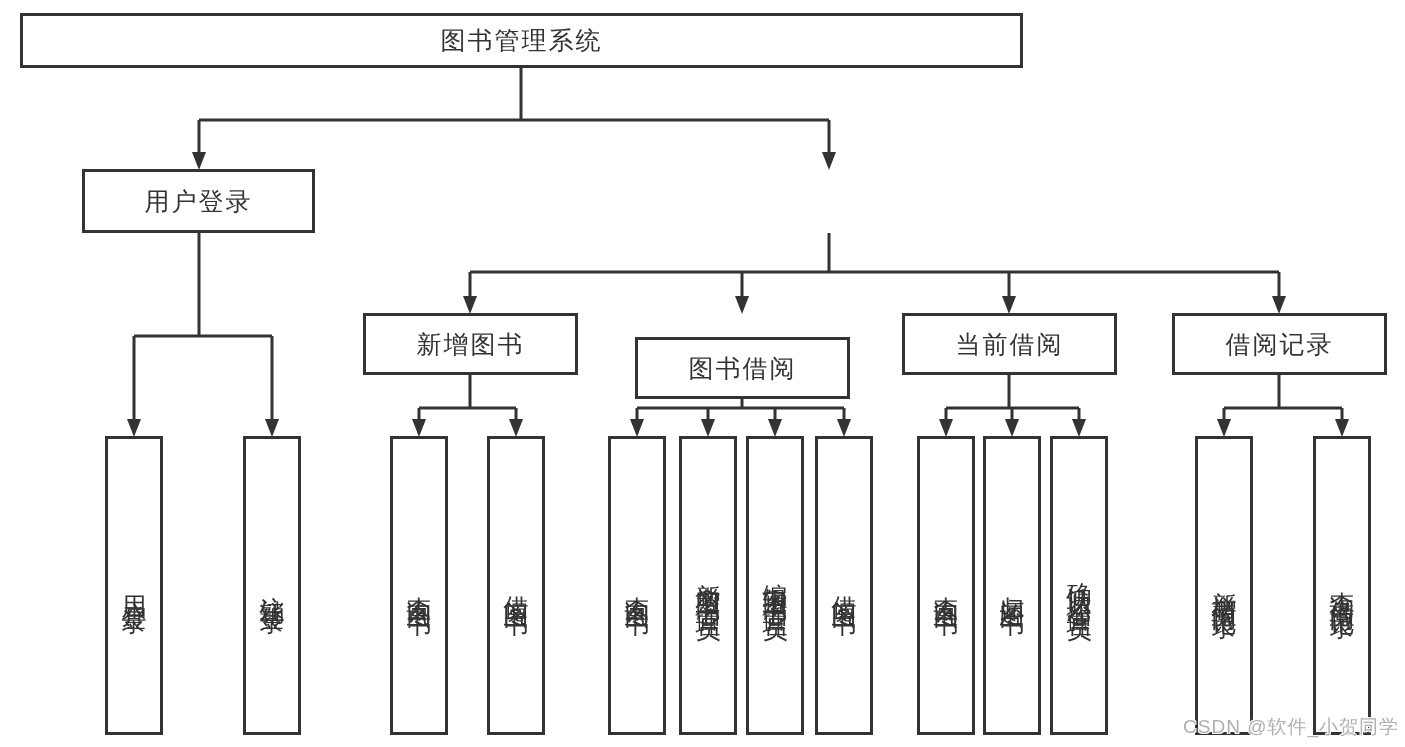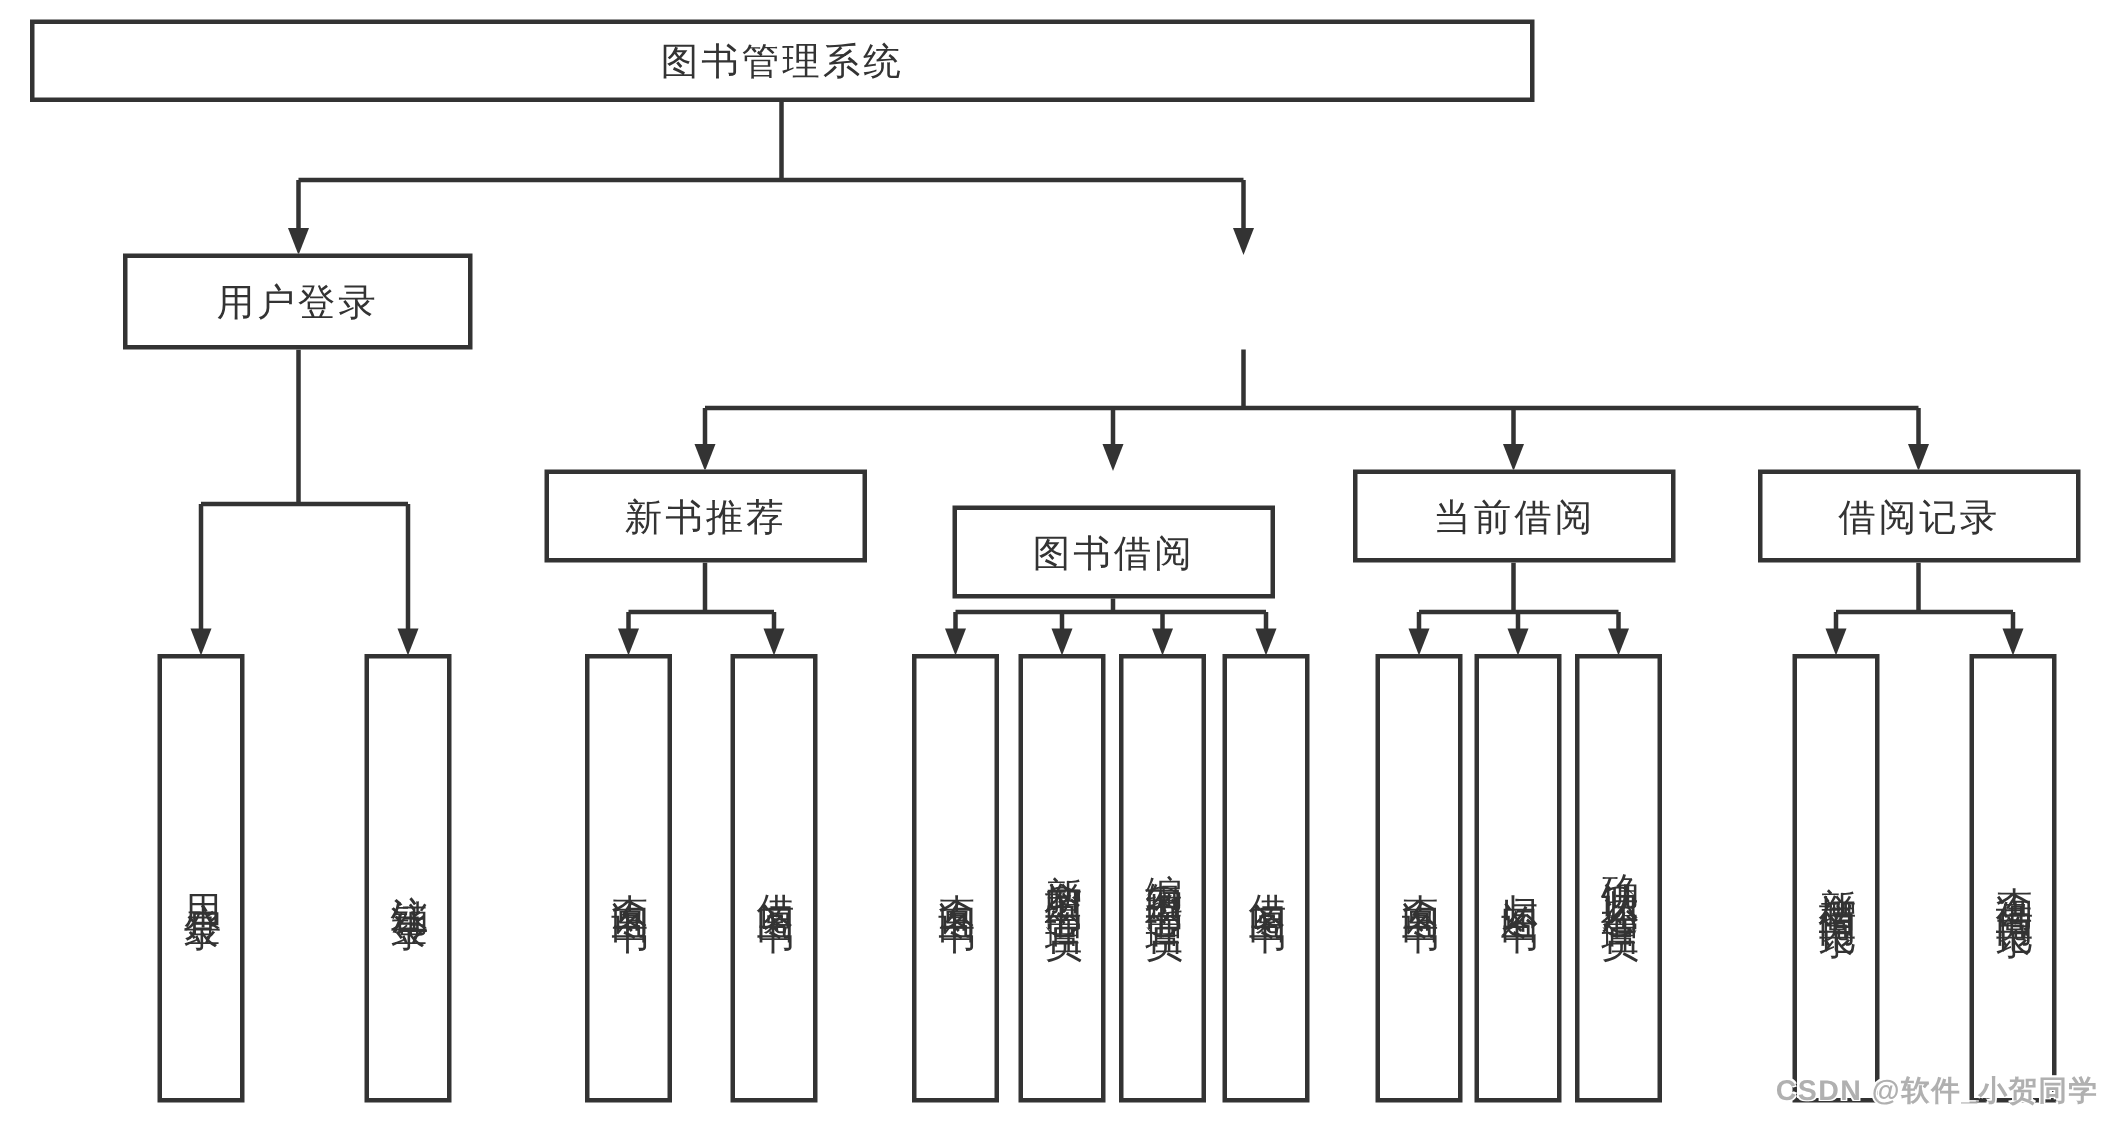--- a/index.html
+++ b/index.html
@@ -79,21 +79,20 @@
   .watermark {
     position: absolute;
     right: 6px;
     top: 714px;
     z-index: 3;
     font-size: 19px;
     letter-spacing: 1px;
     color: #b0b0b0;
     text-shadow: -1px -1px 0 #ffffff, 1px -1px 0 #ffffff, -1px 1px 0 #ffffff, 1px 1px 0 #ffffff;
     white-space: nowrap;
-    font-weight: bold;
   }
 </style>
 </head>
 <body>
 
 <div id="canvas">
 
   <svg id="connectors" viewBox="0 0 1405 747" xmlns="http://www.w3.org/2000/svg">
     <g stroke="#333333" stroke-width="3" fill="none">
       <path d="M521 68 V120 M199 120 H829 M199 120 V162 M829 120 V162"></path>
@@ -129,21 +128,21 @@
 
   <div class="node root-box">
     <span class="hlabel">图书管理系统</span>
   </div>
 
   <div class="node l2-box box-user-login">
     <span class="hlabel">用户登录</span>
   </div>
 
   <div class="node l3-box box-new-book-recommend">
-    <span class="hlabel">新书推荐</span>
+    <span class="hlabel">新增图书</span>
   </div>
   <div class="node l3-box box-book-borrow">
     <span class="hlabel">图书借阅</span>
   </div>
   <div class="node l3-box box-current-borrow">
     <span class="hlabel">当前借阅</span>
   </div>
   <div class="node l3-box box-borrow-records">
     <span class="hlabel">借阅记录</span>
   </div>

